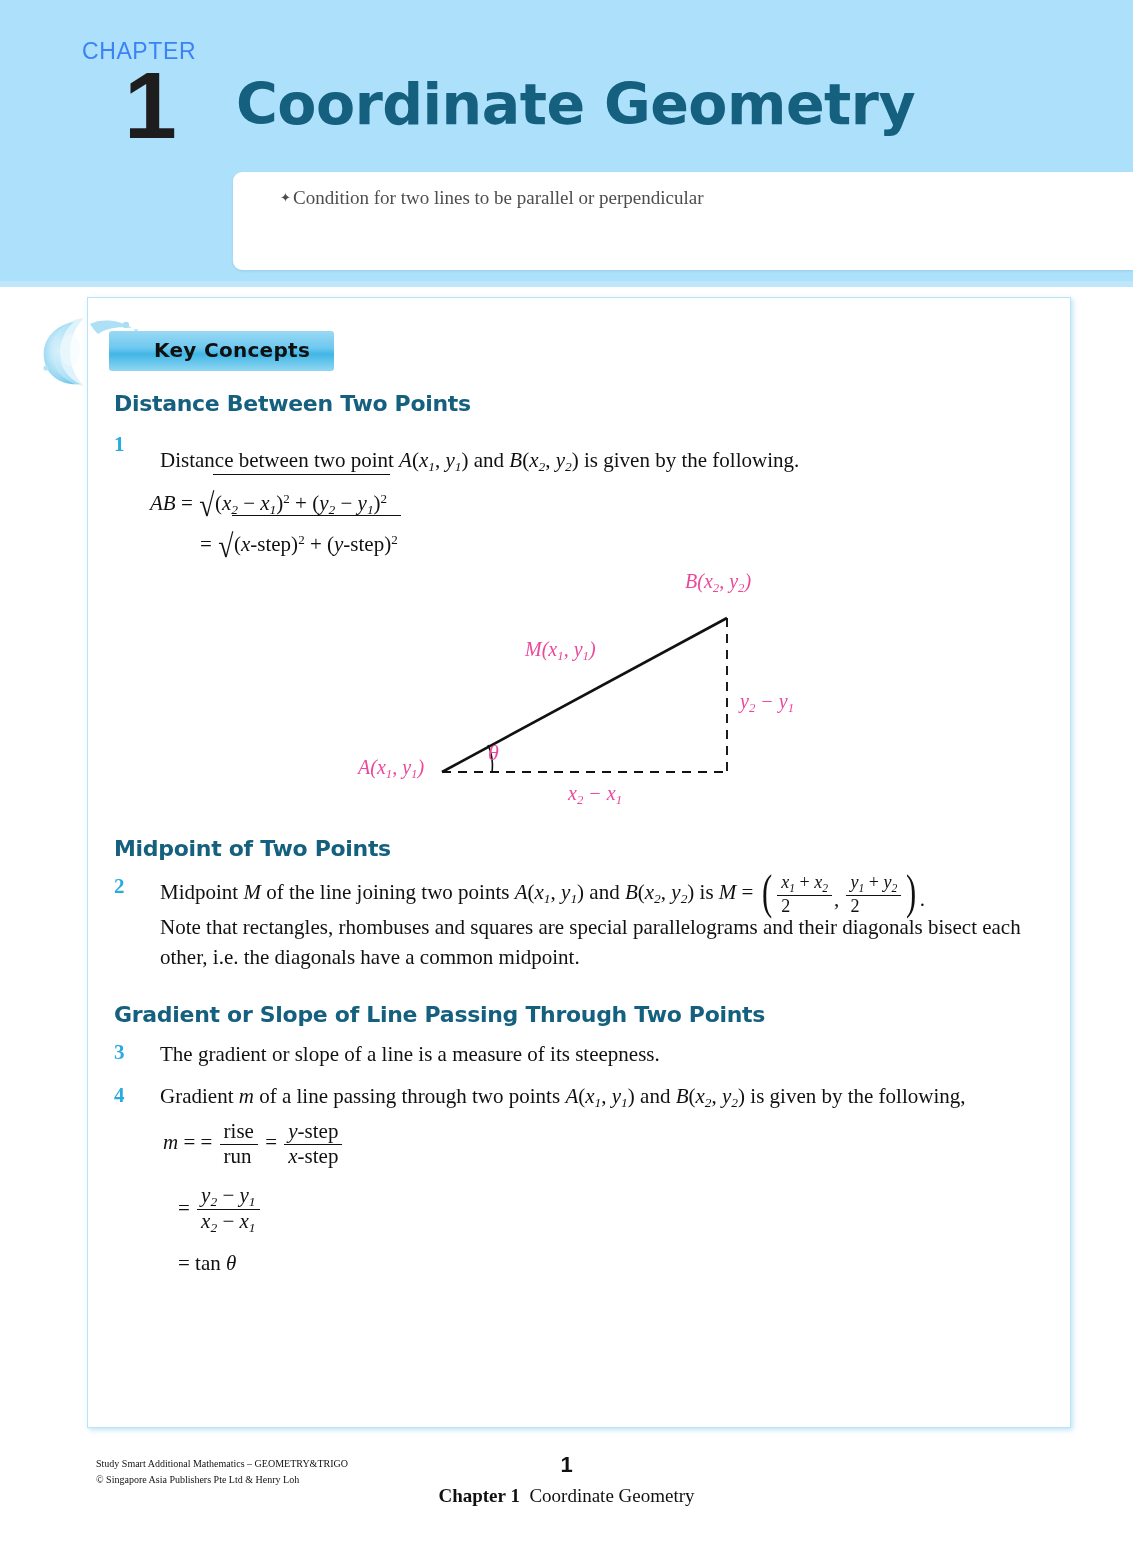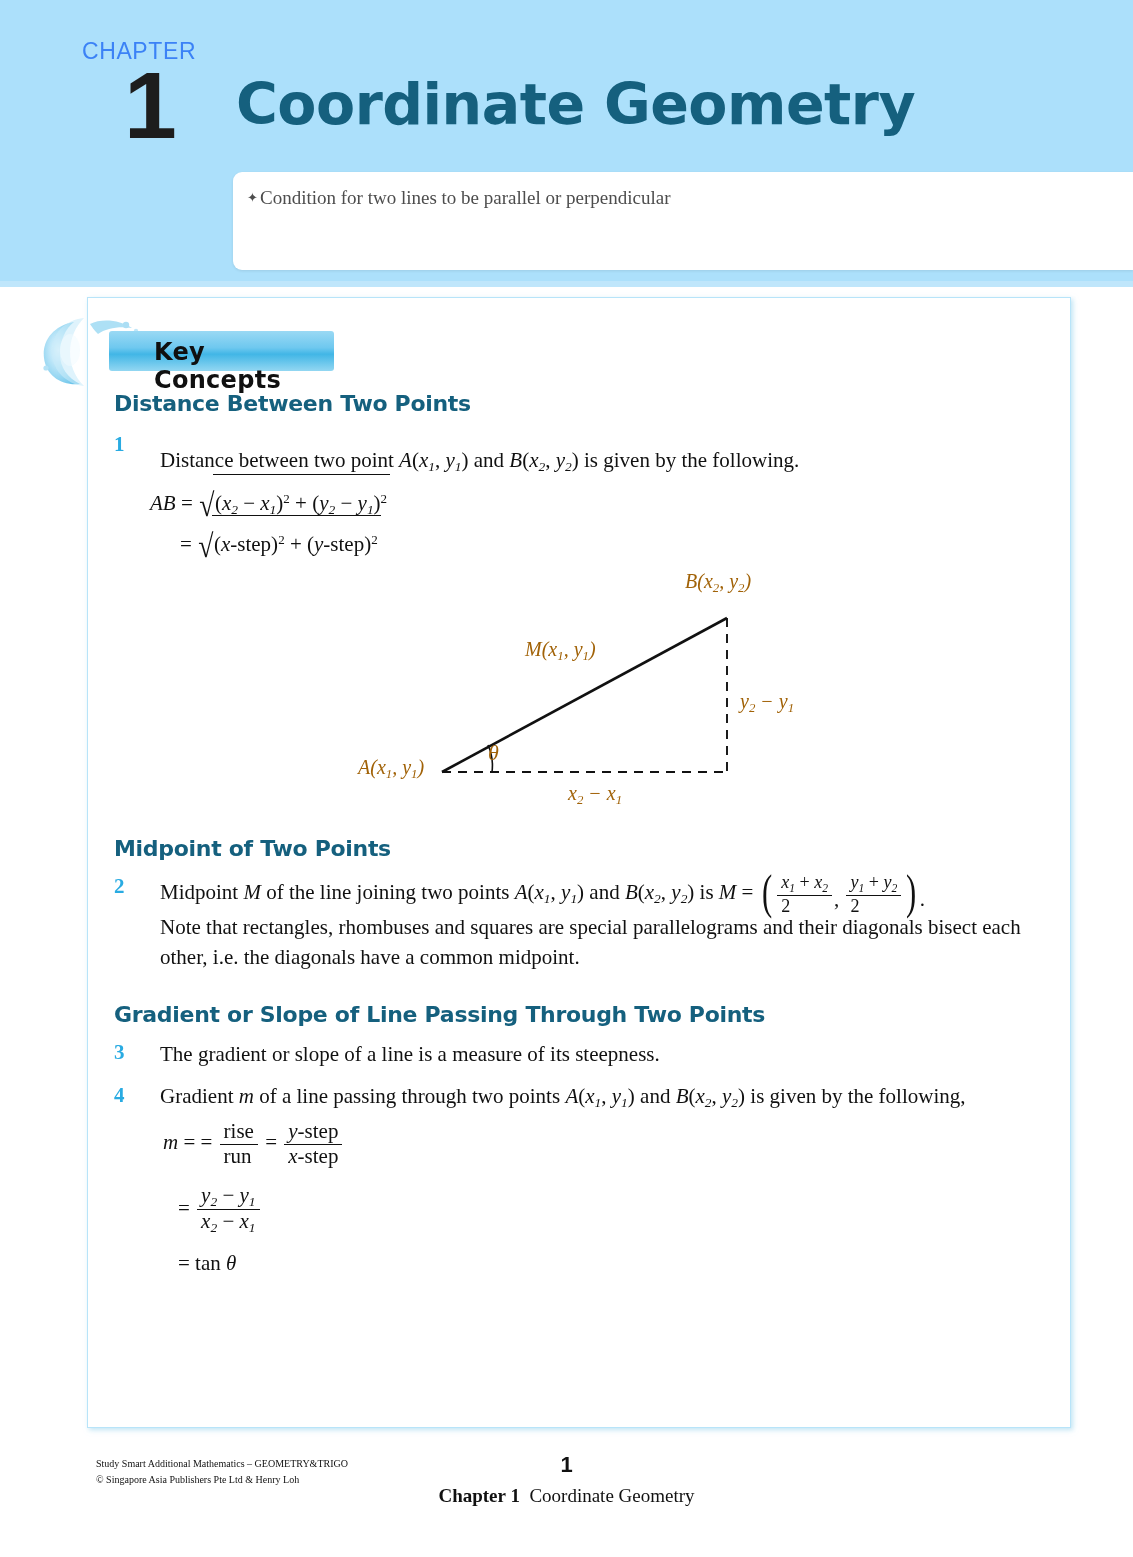--- a/index.html
+++ b/index.html
@@ -38,20 +38,21 @@
   }
   #objectives-box{
     position:absolute;left:233px;top:172px;width:900px;height:98px;
     background:#ffffff;border-radius:9px 0 0 9px;
     box-shadow:0 1px 3px rgba(0,0,0,.09);
   }
   #objectives-box ul{margin:0;padding:13px 0 0 14px;list-style:none;}
   #objectives-box li{
     font-size:19px;line-height:25.5px;color:#4d4d4d;
     font-family:"Liberation Serif", serif;
+    margin-left:33px;
   }
   #objectives-box li .bull{
     display:inline-block;width:13px;color:#4d4d4d;font-size:13px;
     vertical-align:2px;
   }
 
   
   #content-frame{
     position:absolute;left:87px;top:297px;width:984px;height:1131px;
     background:#fff;
@@ -68,21 +69,21 @@
     position:absolute;left:0;top:-6px;width:115px;height:72px;opacity:.85;
   }
   #kc-tab{
     position:absolute;left:69px;top:9px;width:225px;height:40px;
     background:linear-gradient(180deg,#9ad9f4 0%,#6ec8ef 42%,#41b6e6 58%,#93d7f2 100%);
     border-radius:3px;
   }
   #kc-label{
     position:absolute;left:45px;top:7px;
     font-family:"DejaVu Sans", sans-serif;
-    font-size:24px;font-weight:bold;color:#101010;letter-spacing:.3px;
+    font-size:20px;font-weight:bold;color:#101010;letter-spacing:.3px;
   }
 
   
   .sec-head{
     position:absolute;
     font-family:"DejaVu Sans", sans-serif;
     font-size:22px;font-weight:bold;color:#15607e;letter-spacing:-.3px;
   }
   .num{
     position:absolute;left:114px;
@@ -112,21 +113,21 @@
   .sqrt > .body{display:inline-block;border-top:1.3px solid #111;
                 padding:2px 3px 0 2px;margin-left:-3px;}
 
   .paren{display:inline-block;font-size:2.35em;line-height:.1;
          transform:scaleX(.62);vertical-align:middle;position:relative;top:-1px;}
 
   
   #figure{position:absolute;left:330px;top:560px;width:520px;height:260px;}
   .fig-label{
     position:absolute;font-family:"Liberation Serif", serif;
-    font-size:20px;font-style:italic;color:#a16207;white-space:nowrap;text-align:right;
+    font-size:20px;font-style:italic;color:#ec4899;white-space:nowrap;text-align:right;
   }
 
   
   #footer-left{
     position:absolute;left:96px;top:1456px;
     font-family:"Liberation Serif", serif;font-size:10px;line-height:15.5px;color:#111;
   }
   #footer-page{
     position:absolute;left:0;top:1452px;width:1133px;text-align:center;
     font-family:"Liberation Sans", sans-serif;font-size:22px;font-weight:bold;color:#111;
@@ -180,21 +181,21 @@
 <div class="sec-head" style="left:114px;top:391px;">Distance Between Two Points</div>
 
 <div class="num" style="top:432px;">1</div>
 <div class="para" style="top:431px;width:900px;margin-top:14px;">
   <span>Distance between two point </span><i>A</i>(<i>x</i><span class="sub">1</span>, <i>y</i><span class="sub">1</span>)<span> and </span><i>B</i>(<i>x</i><span class="sub">2</span>, <i>y</i><span class="sub">2</span>)<span> is given by the following.</span>
 </div>
 
 <div class="para" style="left:150px;top:474px;line-height:44px;">
   <i>AB</i> = <span class="sqrt"><span class="rad">√</span><span class="body">(<i>x</i><span class="sub">2</span> − <i>x</i><span class="sub">1</span>)<span class="sup">2</span> + (<i>y</i><span class="sub">2</span> − <i>y</i><span class="sub">1</span>)<span class="sup">2</span></span></span>
 </div>
-<div class="para" style="left:180px;top:515px;line-height:44px;text-align:center;">
+<div class="para" style="left:200px;top:515px;line-height:44px;text-align:center;">
   = <span class="sqrt"><span class="rad">√</span><span class="body">(<i>x</i>-step)<span class="sup">2</span> + (<i>y</i>-step)<span class="sup">2</span></span></span>
 </div>
 
 <div id="figure">
   <svg width="520" height="260" viewBox="0 0 520 260">
 
     <line x1="112" y1="212" x2="397" y2="58" stroke="#111" stroke-width="2.6"></line>
 
     <line x1="397" y1="58" x2="397" y2="212" stroke="#111" stroke-width="1.9" stroke-dasharray="9,7"></line>
 

